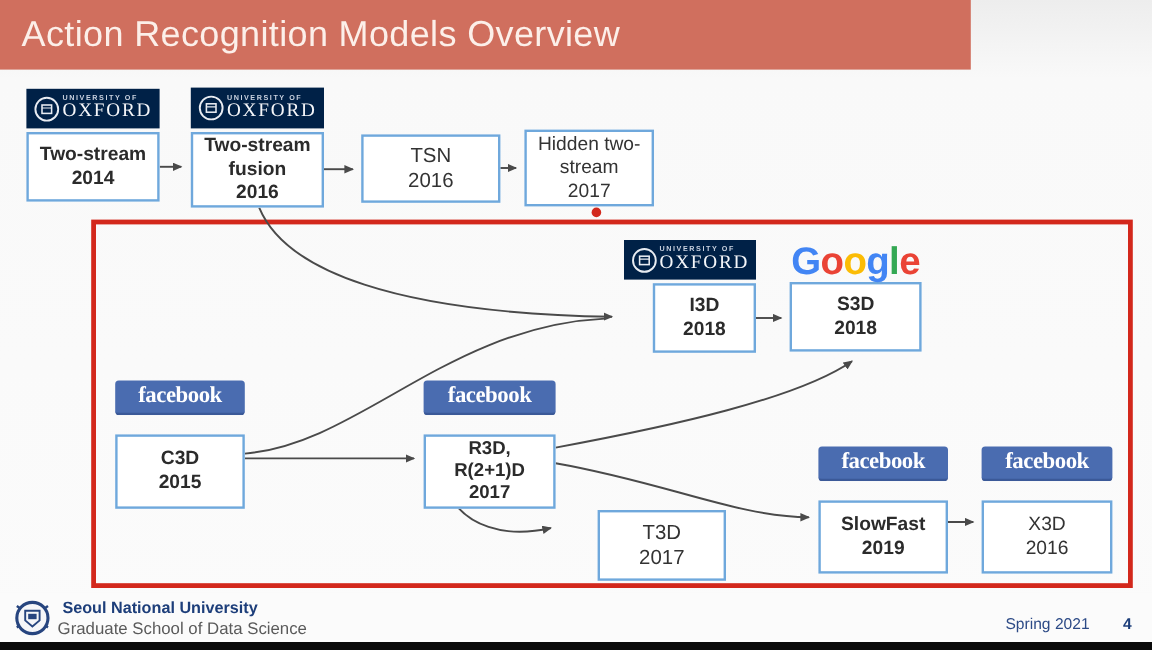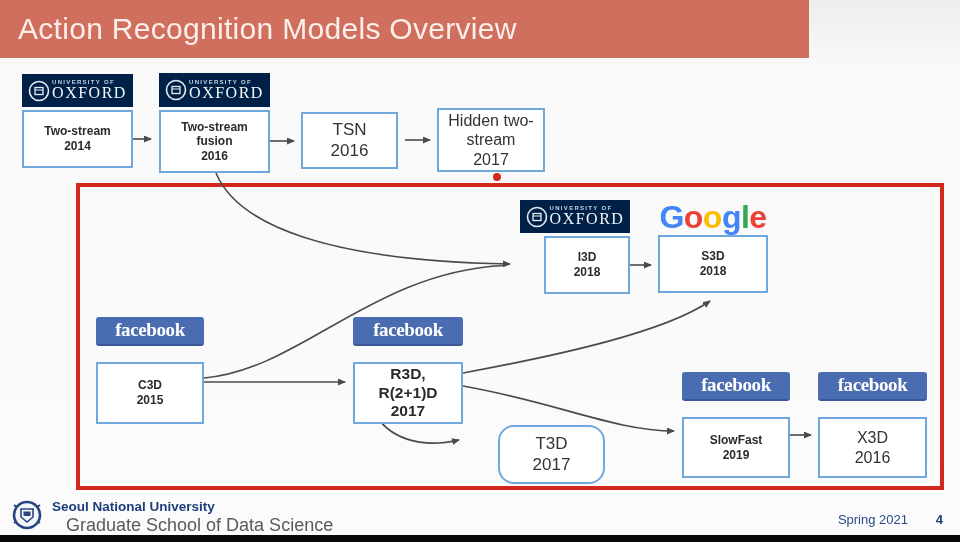--- a/index.html
+++ b/index.html
@@ -19,21 +19,21 @@
   .today-label { position:absolute; left:797px; top:141px; color:#d3281c; font-size:30px; }
   .red-dot { position:absolute; left:493px; top:173px; width:8px; height:8px; border-radius:50%; background:#d3281c; }
 
   
   .arrows { position:absolute; left:0; top:0; width:960px; height:542px; pointer-events:none; }
 
   
   .node { position:absolute; }
   .box { background:#fff; border:2px solid #6fa8dc; display:flex; flex-direction:column;
          align-items:center; justify-content:center; text-align:center;
-         color:#2b2b2b; font-size:12px; font-weight:700; line-height:1.22; padding:2px 4px; }
+         color:#2b2b2b; font-size:16px; font-weight:700; line-height:1.22; padding:2px 4px; }
   .box.reg { font-weight:400; color:#333; font-size:17px; }
 
   
   .logo-oxford { background:#002147; display:flex; align-items:center; justify-content:center;
                  gap:2px; margin-bottom:3px; }
   .ox-crest { flex:0 0 auto; }
   .ox-text { display:flex; flex-direction:column; align-items:flex-start; }
   .ox-top { color:#c9d2e0; font-size:6px; letter-spacing:1.3px; font-weight:700; }
   .ox-name { color:#f4f6f9; font-family:"Liberation Serif", serif; font-size:16px; letter-spacing:1.5px; line-height:1.05; }
 
@@ -43,21 +43,21 @@
   .fb-word { color:#fff; font-weight:700; font-size:19px; letter-spacing:-.4px; transform:translateY(-1px); }
 
   
   .logo-google { display:flex; align-items:flex-end; justify-content:center; margin-bottom:2px;
                  font-size:32px; font-weight:600; letter-spacing:-.5px; line-height:1; }
 
   
   .footer { position:absolute; left:0; top:494px; width:960px; height:42px; background:#fbfbfb; }
   .footer .emblem { position:absolute; left:8px; top:3px; }
   .uni-name { position:absolute; left:52px; top:5px; color:#1d3e7a; font-weight:700; font-size:13.5px; }
-  .school-name { position:absolute; left:66px; top:21px; color:#5a5a5a; font-size:18px;text-align:right; }
+  .school-name { position:absolute; left:48px; top:21px; color:#5a5a5a; font-size:14px;text-align:right; }
   .term { position:absolute; right:52px; top:18px; color:#2c4a86; font-size:13px; }
   .page-num { position:absolute; right:17px; top:18px; color:#1d3e7a; font-weight:700; font-size:13px; }
   .bottom-bar { position:absolute; left:0; top:535px; width:960px; height:7px; background:#0a0a0a; }
 </style>
 </head>
 <body>
 
 <div class="slide">
 
   <div class="header">
@@ -117,21 +117,21 @@
         <span class="ox-top">UNIVERSITY OF</span>
         <span class="ox-name">OXFORD</span>
       </div>
     </div>
     <div class="box" style="height:63px;">
       <span>Two-stream fusion</span>
       <span>2016</span>
     </div>
   </div>
 
-  <div class="node" style="left:301px; top:112px; width:97px;">
+  <div class="node" style="left:301px; top:112px; width:116px;">
     <div class="box reg" style="height:57px;">
       <span>TSN</span>
       <span>2016</span>
     </div>
   </div>
 
   <div class="node" style="left:437px; top:108px; width:108px;">
     <div class="box reg" style="height:64px; font-size:16px;">
       <span>Hidden two-stream</span>
       <span>2017</span>
@@ -185,21 +185,21 @@
     <div class="logo-facebook" style="height:29px;">
       <span class="fb-word">facebook</span>
     </div>
     <div class="box" style="height:62px; font-size:15.5px;">
       <span>R3D, R(2+1)D</span>
       <span>2017</span>
     </div>
   </div>
 
   <div class="node" style="left:498px; top:425px; width:107px;">
-    <div class="box reg" style="height:59px;border-radius:16px;">
+    <div class="box reg" style="height:59px;">
       <span>T3D</span>
       <span>2017</span>
     </div>
   </div>
 
   <div class="node" style="left:682px; top:372px; width:108px;">
     <div class="logo-facebook" style="height:29px;">
       <span class="fb-word">facebook</span>
     </div>
     <div class="box" style="height:61px;">

